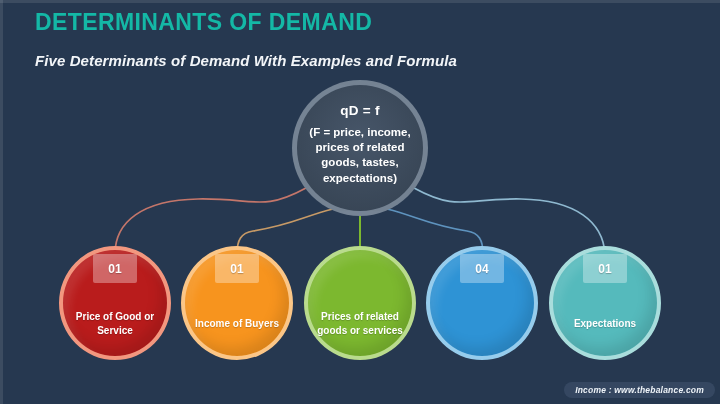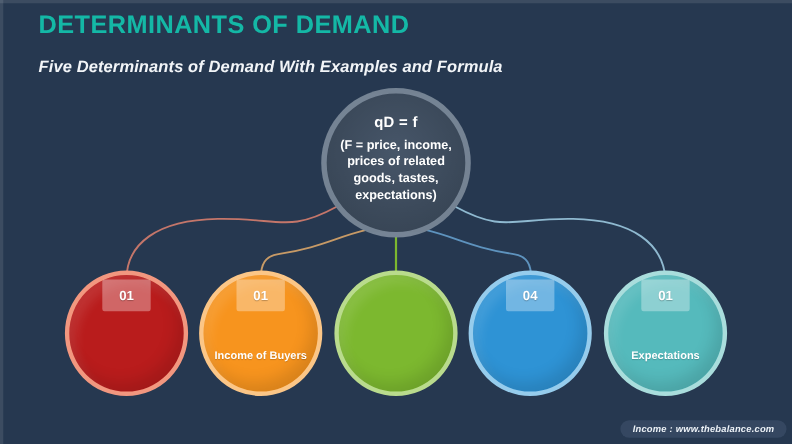--- a/index.html
+++ b/index.html
@@ -80,30 +80,32 @@
 
 <div class="center-node">
   <div class="center-formula">qD = f</div>
   <div class="center-desc">(F = price, income, prices of related goods, tastes, expectations)</div>
 </div>
 
 <div class="circle c1" style="background: #b91c1c; border-color: rgb(242, 151, 127);">
   <div class="tab">
       <span>01</span>
     </div>
+  <div class="label">Price of Good or Service</div>
 </div>
 
 <div class="circle c2" style="background: rgb(247, 148, 30); border-color: rgb(251, 198, 135);">
   <div class="tab">
       <span>01</span>
     </div>
   <div class="label">Income of Buyers</div>
 </div>
 
 <div class="circle c3" style="background: rgb(124, 184, 47); border-color: rgb(185, 219, 141);">
+  <div class="label">Prices of related goods or services</div>
 </div>
 
 <div class="circle c4" style="background: rgb(46, 147, 213); border-color: rgb(150, 204, 236);">
   <div class="tab">
       <span>04</span>
     </div>
 </div>
 
 <div class="circle c5" style="background: rgb(85, 186, 188); border-color: rgb(169, 221, 220);">
   <div class="tab">

